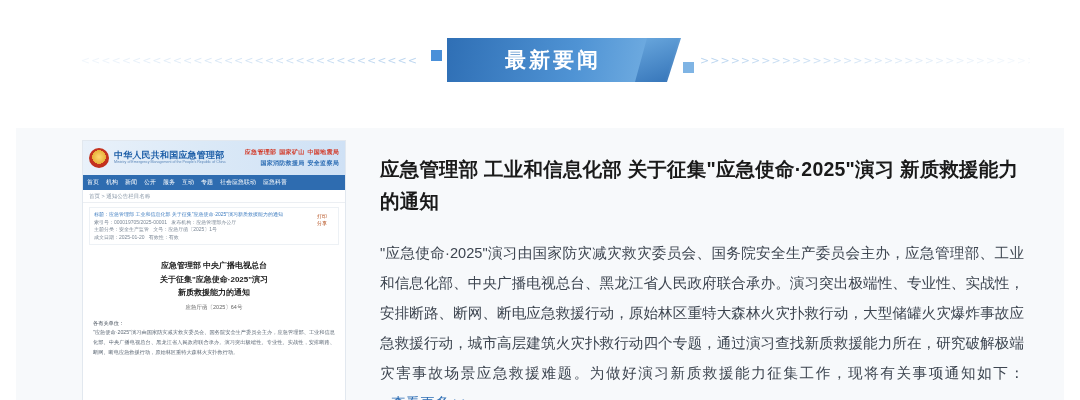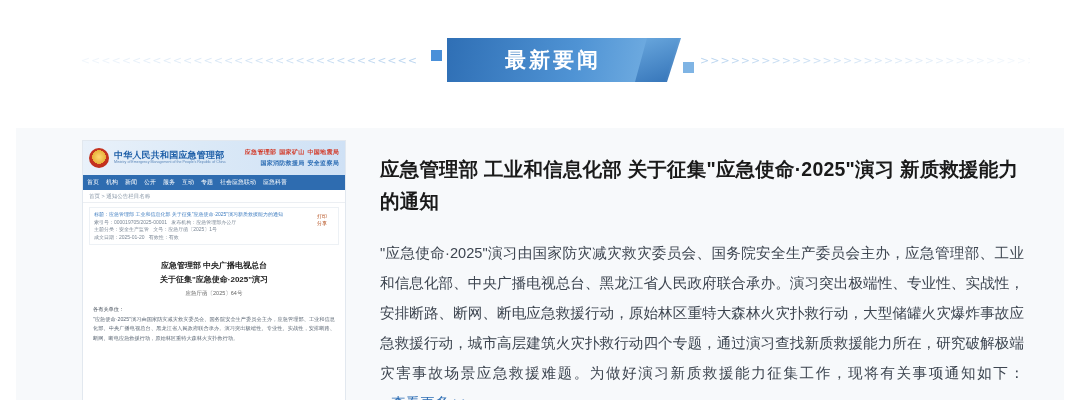--- a/index.html
+++ b/index.html
@@ -344,20 +344,21 @@
         </div>
         <div class="side">
           <div>打印</div>
           <div>分享</div>
         </div>
       </div>
 
       <div class="gov-title">
         <div class="l1">应急管理部 中央广播电视总台</div>
         <div class="l2">关于征集"应急使命·2025"演习</div>
+        <div class="l3">新质救援能力的通知</div>
         <div class="num">应急厅函〔2025〕64号</div>
       </div>
 
       <div class="gov-body">
         <div class="lead">各有关单位：</div>
         <div>"应急使命·2025"演习由国家防灾减灾救灾委员会、国务院安全生产委员会主办，应急管理部、工业和信息化部、中央广播电视总台、黑龙江省人民政府联合承办。演习突出极端性、专业性、实战性，安排断路、断网、断电应急救援行动，原始林区重特大森林火灾扑救行动。</div>
       </div>
     </div>
 
     <div class="article">

